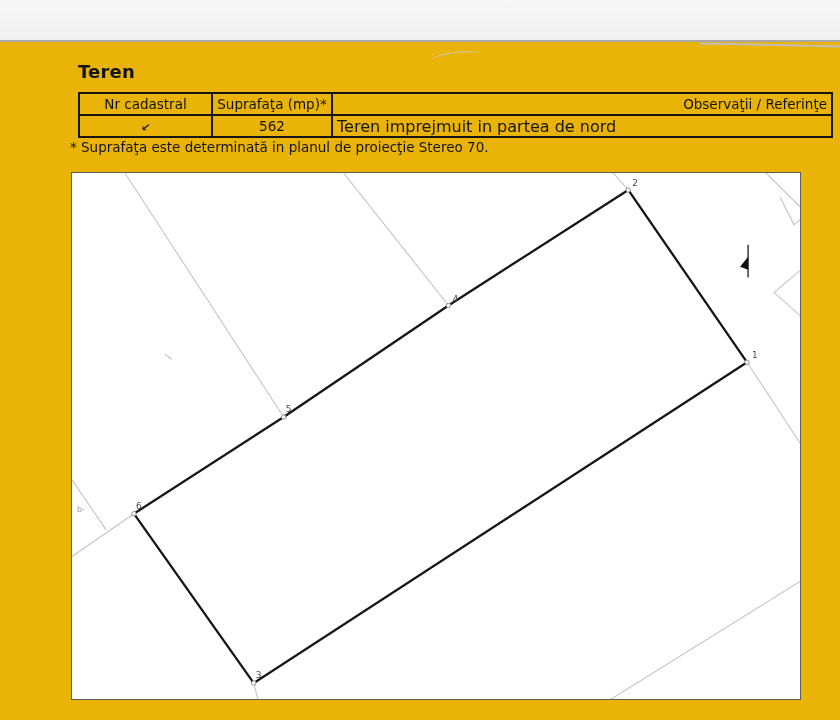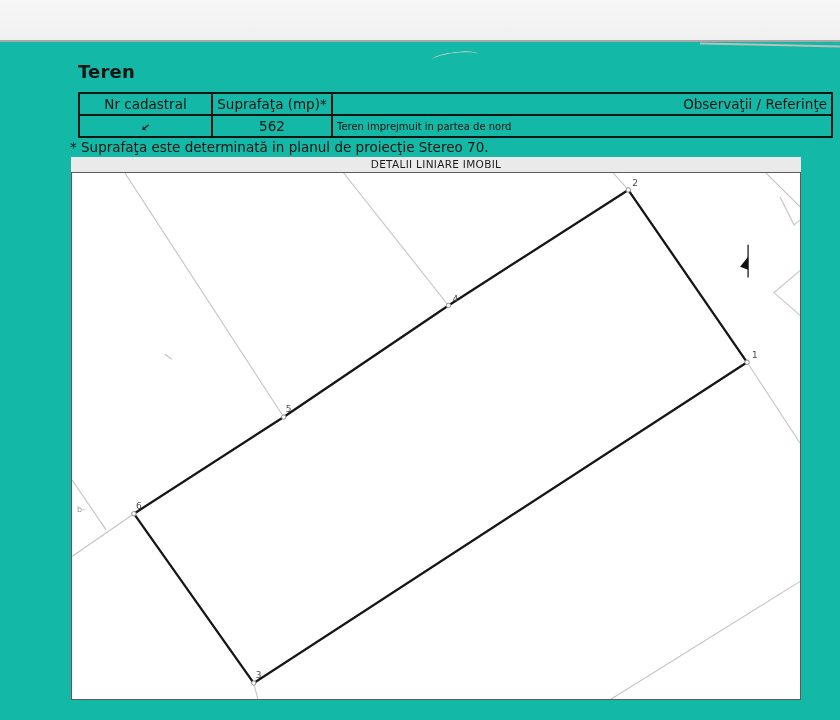--- a/index.html
+++ b/index.html
@@ -1,16 +1,16 @@
 <!DOCTYPE html>
 <html><head>
 <meta charset="utf-8">
 <style>
   html,body{margin:0;padding:0;background:#ffffff;}
-  .page{position:relative;width:840px;height:720px;background:#14b8a6;overflow:hidden;
+  .page{position:relative;width:840px;height:720px;background:#eab308;overflow:hidden;
         font-family:"DejaVu Sans","Liberation Sans",sans-serif;color:#141414;}
 
   
   .top-band{position:absolute;left:0;top:0;width:840px;height:40px;
             background:linear-gradient(#f7f7f7,#f0f0f0);
             border-bottom:2px solid #a8a8a8;}
   .top-band-wave{position:absolute;left:700px;top:40px;width:140px;height:4px;
                  border-bottom:2px solid #bdbdbd;transform:rotate(1.2deg);}
   .top-squiggle{position:absolute;left:432px;top:52px;width:46px;height:9px;
                 border-top:1.5px solid #cccccc;border-radius:50%;transform:rotate(-7deg);}
@@ -18,21 +18,21 @@
   .section-title{position:absolute;left:78px;top:61px;font-size:18px;font-weight:bold;
                  letter-spacing:.2px;}
 
   table.land{position:absolute;left:78px;top:92px;width:723px;border-collapse:collapse;
              table-layout:fixed;font-size:13.5px;}
   table.land td{border:2px solid #151515;height:20px;padding:0 4px;overflow:hidden;
                 white-space:nowrap;}
   td.c-nr{width:123px;text-align:center;margin-top:40px;}
   td.c-area{width:110px;text-align:center;margin-top:9px;}
   td.c-obs{width:490px;text-align:right;}
-  td.c-obs-val{text-align:left;font-size:10px;}
+  td.c-obs-val{text-align:left;font-size:16px;}
   .redacted-mark{display:inline-block;font-size:11px;font-weight:bold;transform:rotate(6deg);}
 
   .footnote{position:absolute;left:70px;top:139px;font-size:13.5px;}
 
   .plan-title-strip{position:absolute;left:71px;top:157px;width:730px;height:15px;
                     background:#eaeaea;text-align:center;font-size:10.5px;line-height:15px;
                     color:#1c1c1c;letter-spacing:.3px;}
   .plan-box{position:absolute;left:71px;top:172px;width:730px;height:528px;
             border:1px solid #5c5c5c;box-sizing:border-box;background:#ffffff;}
   .plan-box svg{display:block;width:100%;height:100%;}
@@ -60,21 +60,20 @@
           <span class="redacted-mark">↙</span>
         </td>
         <td class="c-area">562</td>
         <td class="c-obs c-obs-val">Teren imprejmuit in partea de nord</td>
       </tr>
     </tbody>
   </table>
 
   <div class="footnote">* Suprafaţa este determinată in planul de proiecţie Stereo 70.</div>
 
-  <div class="plan-title-strip">DETALII LINIARE IMOBIL</div>
 
   <div class="plan-box">
     <svg viewBox="0 0 729 528" preserveAspectRatio="none">
         <polyline points="53,0 212,245" fill="none" stroke="#c4c4c4" stroke-width="1.1"></polyline>
         <polyline points="272,0 377,133" fill="none" stroke="#c4c4c4" stroke-width="1.1"></polyline>
         <polyline points="542,0 557,17" fill="none" stroke="#c4c4c4" stroke-width="1.1"></polyline>
         <polyline points="695,0 729,34" fill="none" stroke="#c4c4c4" stroke-width="1.1"></polyline>
         <polyline points="709,24 723,52 729,47" fill="none" stroke="#c4c4c4" stroke-width="1.1"></polyline>
         <polyline points="729,98 703,120 729,143" fill="none" stroke="#c4c4c4" stroke-width="1.1"></polyline>
         <polyline points="676,190 729,271" fill="none" stroke="#c4c4c4" stroke-width="1.1"></polyline>

